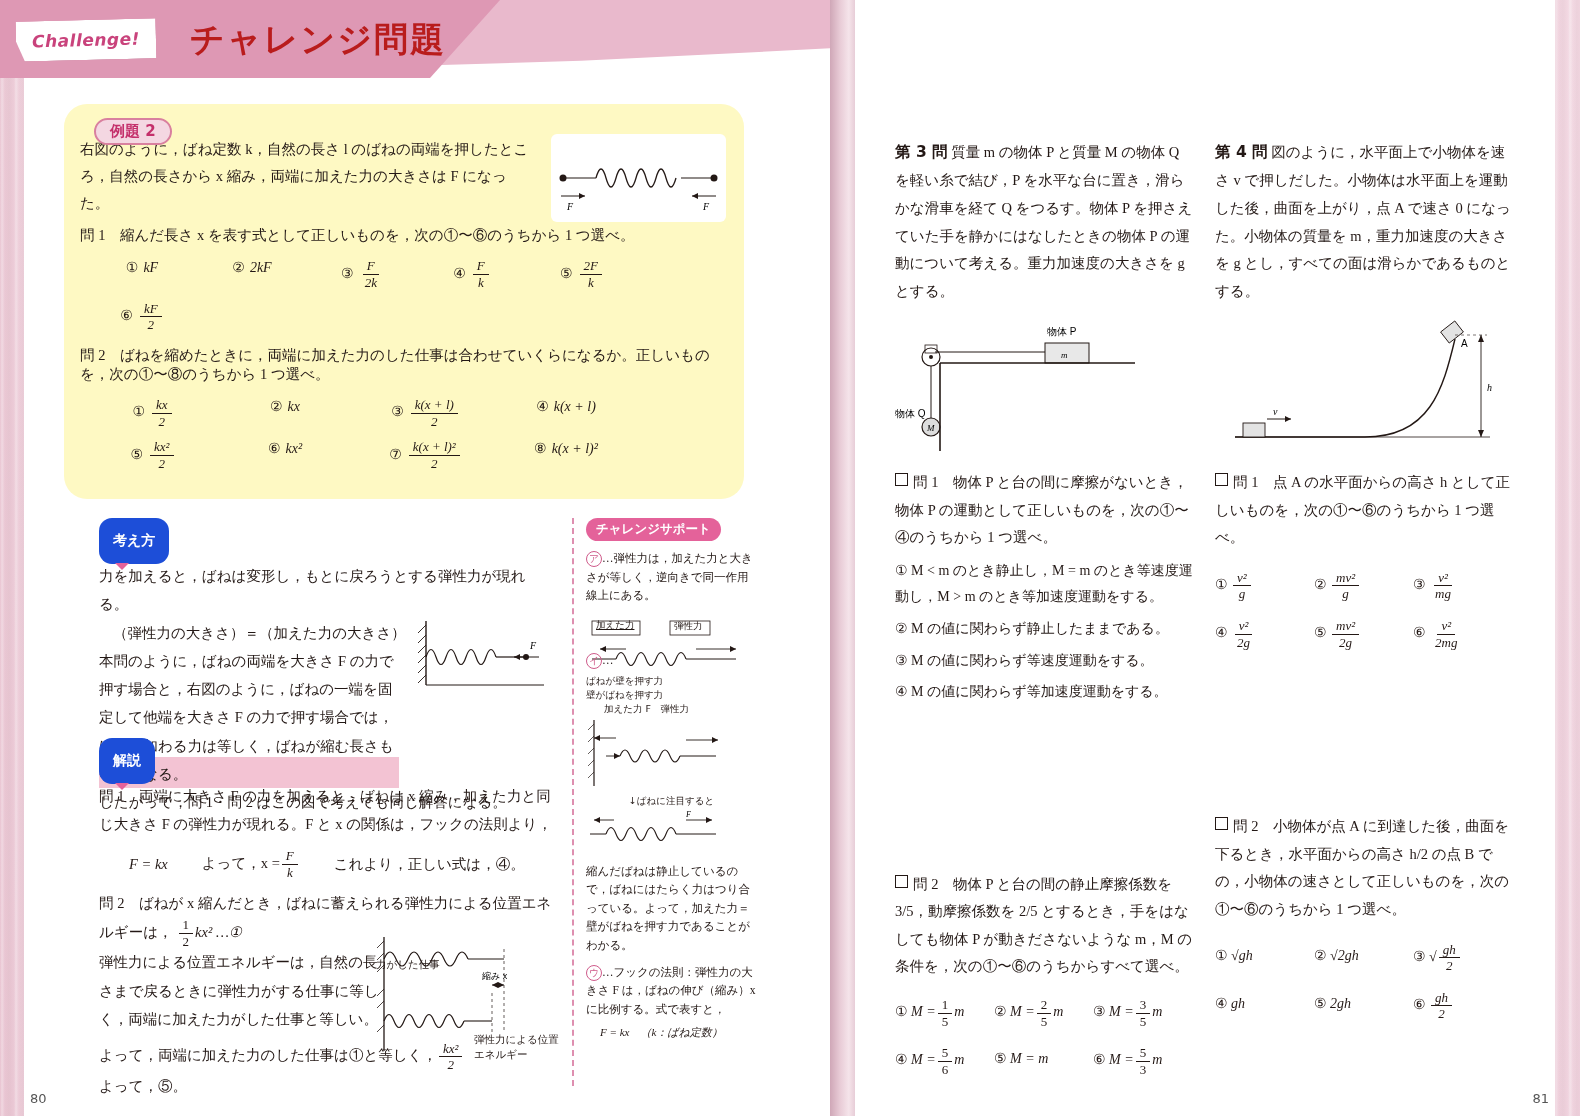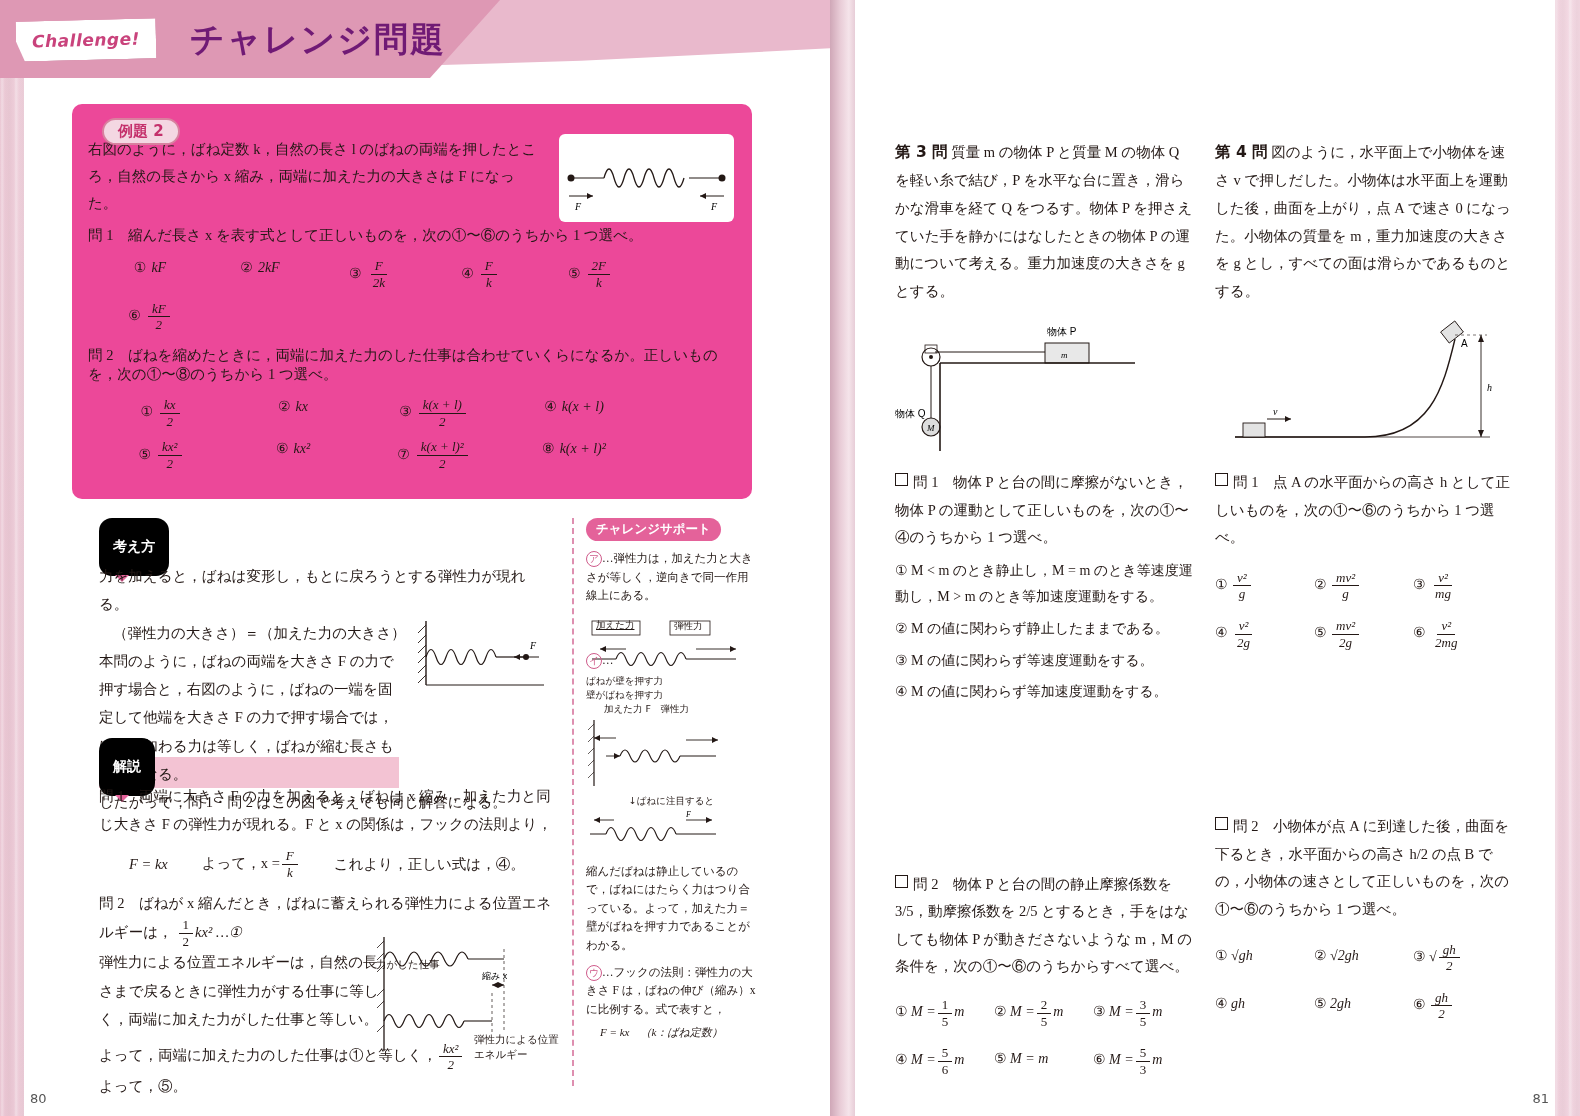--- a/index.html
+++ b/index.html
@@ -46,28 +46,28 @@
     background:#ffffff;
     clip-path:polygon(0 0,100% 0,100% 100%,6% 100%,0 50%);
     display:flex;align-items:center;justify-content:center;
     color:#c9437c;font-family:"DejaVu Sans",sans-serif;font-weight:bold;
     font-size:17px;font-style:italic;letter-spacing:0.5px;
     transform:rotate(-1.5deg);
     box-shadow:0 2px 3px rgba(0,0,0,0.12);
   }
   .hdr-title{
     position:absolute;left:190px;top:17px;
-    font-size:34px;color:#701a75;font-weight:bold;
+    font-size:34px;color:#b91c1c;font-weight:bold;
     font-family:"DejaVu Sans",sans-serif;letter-spacing:2px;text-align:right;
   }
   
   .lp{position:absolute;left:24px;top:78px;width:806px;height:1038px;}
   .example-box{
-    position:absolute;left:48px;top:26px;width:680px;
-    background:#ec4899;border-radius:10px;padding:14px 16px 18px 16px;
+    position:absolute;left:40px;top:26px;width:680px;
+    background:#fef9c3;border-radius:23px;padding:14px 16px 18px 16px;
     box-sizing:border-box;
   }
   .tag-ex{
     position:absolute;left:30px;top:14px;
     background:#f4d7e2;border:2px solid #d9809f;border-radius:14px;
     color:#c4306b;font-size:15px;font-weight:bold;padding:2px 14px;
     font-family:"DejaVu Sans",sans-serif;
   }
   .ex-body{margin-top:18px;font-size:14.5px;line-height:1.85;}
   .ex-figure{
@@ -76,22 +76,22 @@
   }
   .opts{display:flex;flex-wrap:wrap;margin:8px 0 4px 14px;}
   .opt{min-width:96px;font-size:14px;margin:6px 14px 6px 0;white-space:nowrap;text-align:center;}
   .opt .n{color:#231815;margin-right:5px;}
   .frac{display:inline-flex;flex-direction:column;align-items:center;vertical-align:middle;line-height:1.05;margin:0 2px;}
   .frac .num{border-bottom:1px solid #231815;padding:0 4px 1px 4px;font-size:13px;}
   .frac .den{padding:1px 4px 0 4px;font-size:13px;}
   .mi{font-style:italic;font-family:"Liberation Serif",serif;}
   
   .lbl{
-    display:inline-block;background:#000000;color:#fff;border-radius:13px;
-    font-size:14px;font-weight:bold;padding:20px 14px;
+    display:inline-block;background:#1d4ed8;color:#fff;border-radius:13px;
+    font-size:14px;font-weight:bold;padding:14px 14px;
     font-family:"DejaVu Sans",sans-serif;position:relative;
   }
   .lbl:after{
     content:"";position:absolute;left:16px;bottom:-6px;
     border-left:7px solid transparent;border-right:7px solid transparent;
     border-top:7px solid #e4629a;
   }
   .kangae{position:absolute;left:75px;top:440px;}
   .kaisetsu{position:absolute;left:75px;top:660px;}
   .text-col{position:absolute;left:75px;width:450px;font-size:14.5px;line-height:1.95;}

